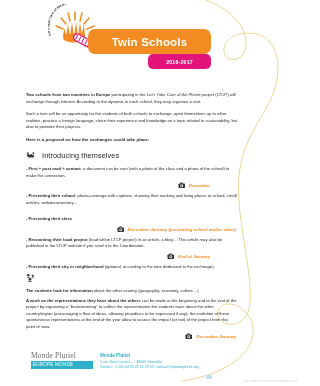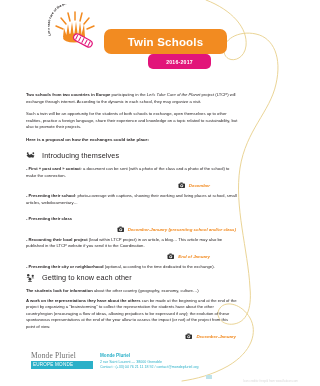--- a/index.html
+++ b/index.html
@@ -38,21 +38,21 @@
   .header {
     position: absolute;
     top: 0;
     left: 0;
     width: 298px;
     height: 72px;
   }
 
   .title-bar {
     position: absolute;
-    left: 104px;
+    left: 88px;
     top: 29px;
     width: 123px;
     height: 25px;
     background: #f28b21;
     border-radius: 7px;
     display: flex;
     align-items: center;
     justify-content: center;
   }
   .title-bar .title-text {
@@ -366,21 +366,20 @@
 
     <div class="section-head">
       <svg class="sec-icon" viewBox="0 0 16 16" xmlns="http://www.w3.org/2000/svg">
         <circle cx="4" cy="4" r="2.2" fill="#3a3a3a"></circle>
         <circle cx="12" cy="5" r="2" fill="#3a3a3a"></circle>
         <circle cx="7" cy="11" r="2.4" fill="#3a3a3a"></circle>
         <path d="M1.2 8.5 C1.2 6.6 6.8 6.6 6.8 8.5 Z" fill="#3a3a3a"></path>
         <path d="M3.4 15.6 C3.4 13.4 10.6 13.4 10.6 15.6 Z" fill="#3a3a3a"></path>
         <path d="M9.4 9.2 C9.4 7.4 14.6 7.4 14.6 9.2 Z" fill="#3a3a3a"></path>
       </svg>
-      <span class="sec-title">Getting to know each other</span>
     </div>
 
     <p class="bullet"><b>The students look for information</b><span> about the other country (geography, economy, culture…)</span></p>
 
     <p class="bullet"><b>A work on the representations they have about the others</b><span> can be made at the beginning and at the end of the project by organizing a "brainstorming" to collect the representation the students have about the other country/region (encouraging a flow of ideas, allowing prejudices to be expressed if any); the evolution of these spontaneous representations at the end of the year allow to assess the impact (or not) of the project from this point of view.</span></p>
 
     <div class="date-note indent-b">
       <svg class="cam-icon" viewBox="0 0 16 14" xmlns="http://www.w3.org/2000/svg">
         <rect x="1" y="3" width="13" height="9" rx="1.5" fill="#2f2f2f"></rect>
         <rect x="4.5" y="1" width="5" height="2.5" rx="0.7" fill="#2f2f2f"></rect>

